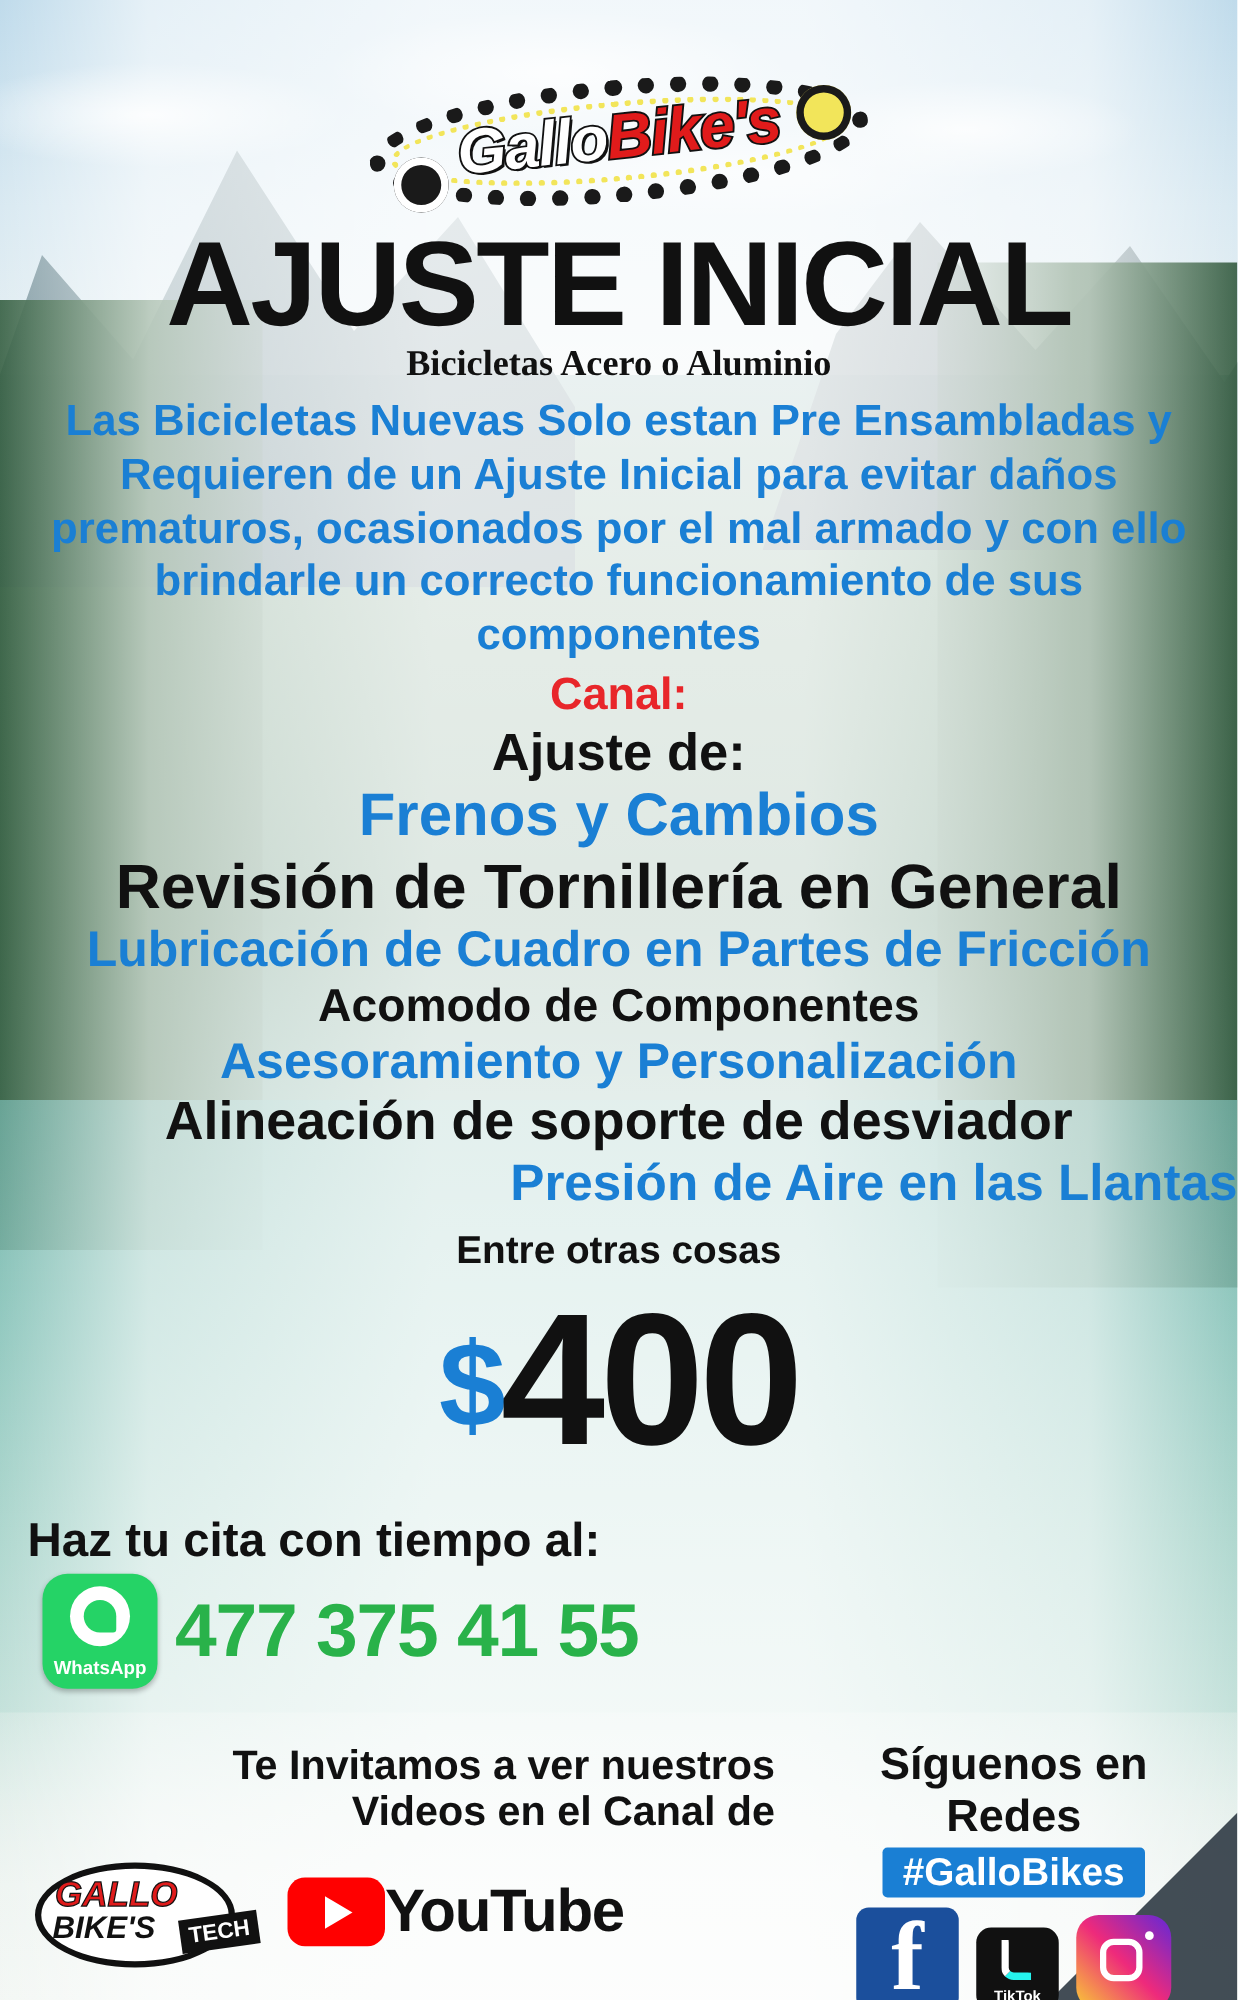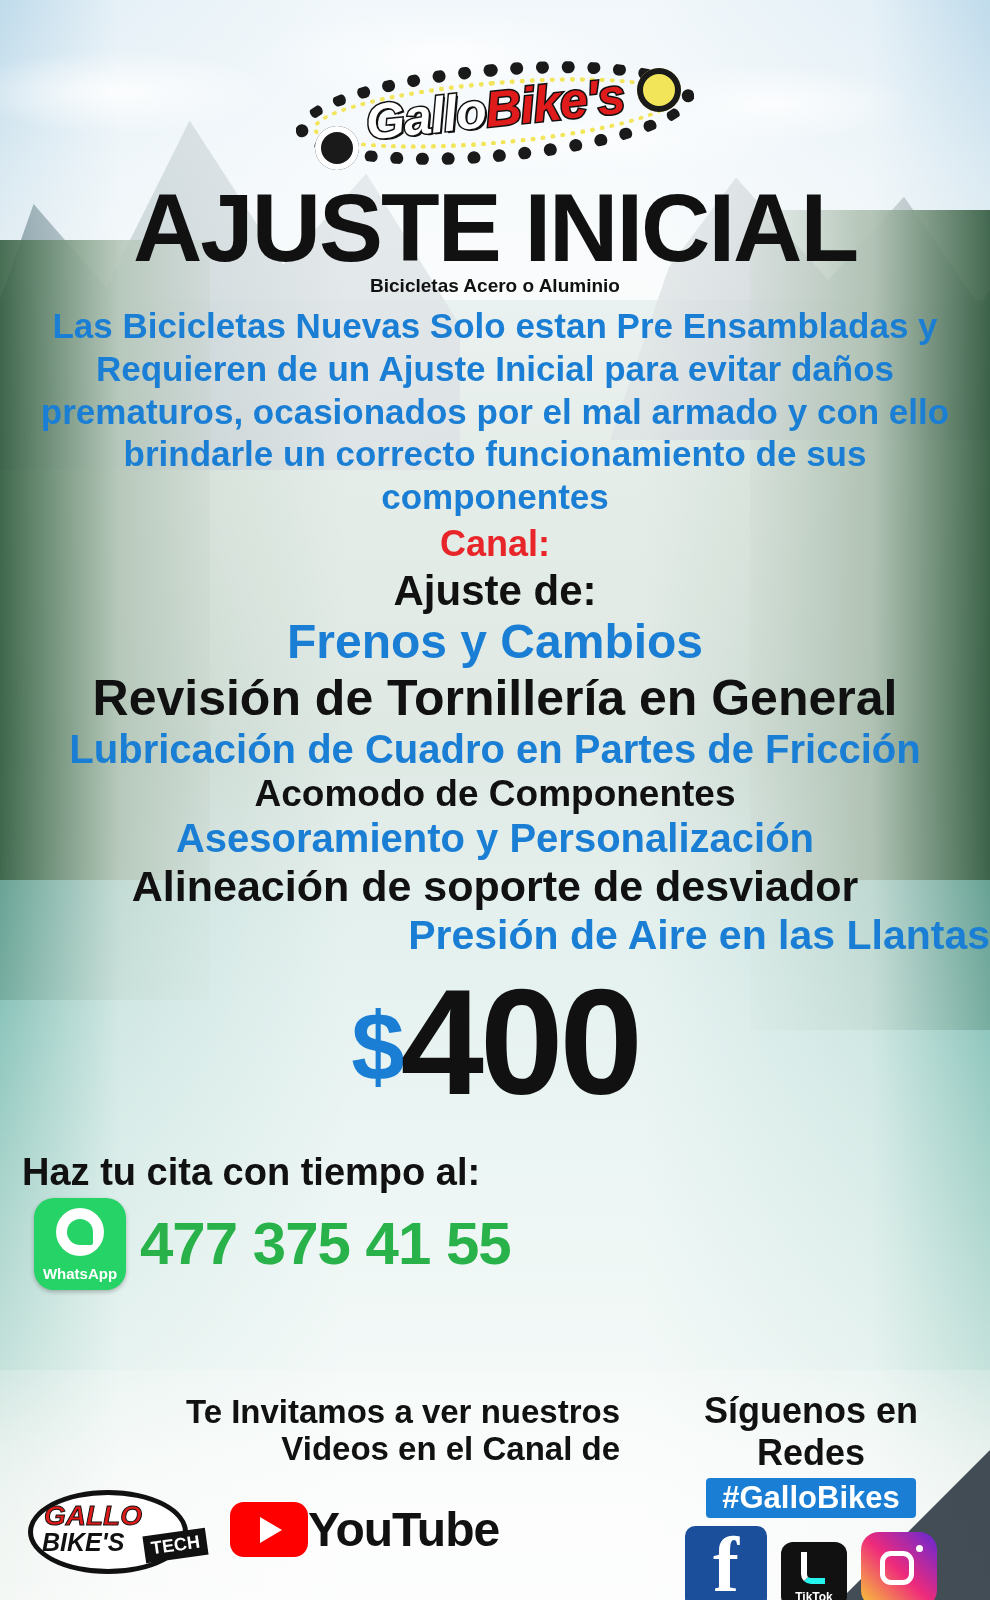--- a/index.html
+++ b/index.html
@@ -161,23 +161,24 @@
   h1.headline {
     margin: 14px 0 0;
     font-size: 96px;
     line-height: 0.95;
     font-weight: 800;
     color: #111;
     letter-spacing: -2px;
   }
   .subhead {
     margin: 2px 0 0;
-    font-size: 19px;
-    font-weight: 700;
-    color: #111;
+    font-size: 29px;
+    font-weight: 700;
+    color: #111;
+    font-family: Liberation Serif, serif;
   }
   .intro {
     margin: 8px auto 0;
     width: 930px;
     font-size: 35px;
     line-height: 1.22;
     font-weight: 700;
     color: #1a7fd4;
   }
   .consta {
@@ -477,20 +478,21 @@
 
     <div class="svc black s1">Ajuste de:</div>
     <div class="svc blue s2">Frenos y Cambios</div>
     <div class="svc black s3">Revisión de Tornillería en General</div>
     <div class="svc blue s4">Lubricación de Cuadro en Partes de Fricción</div>
     <div class="svc black s5">Acomodo de Componentes</div>
     <div class="svc blue s6">Asesoramiento y Personalización</div>
     <div class="svc black s7">Alineación de soporte de desviador</div>
     <div class="svc blue s8">Presión de Aire en las Llantas</div>
 
+    <div class="entre">Entre otras cosas</div>
 
     <div class="price">
       <span class="cur">$</span><span>400</span>
     </div>
 
     <div class="cita">Haz tu cita con tiempo al:</div>
 
     <div class="phone-row">
       <div class="wa-badge">
         <div class="wa-circle"></div>

